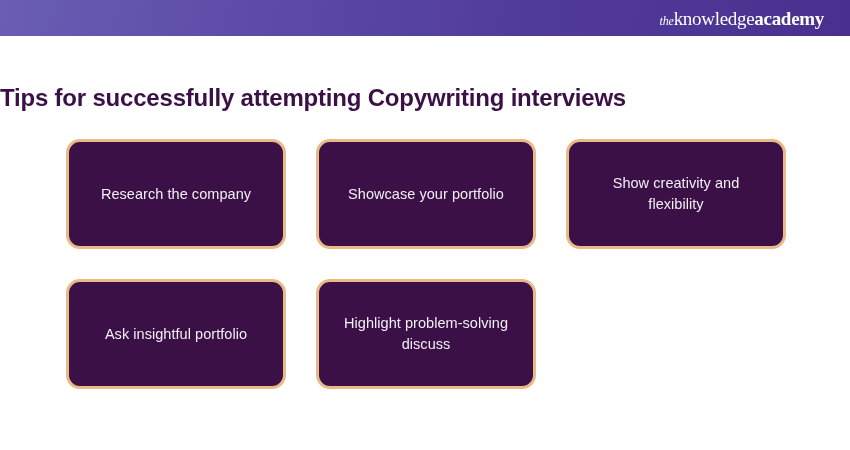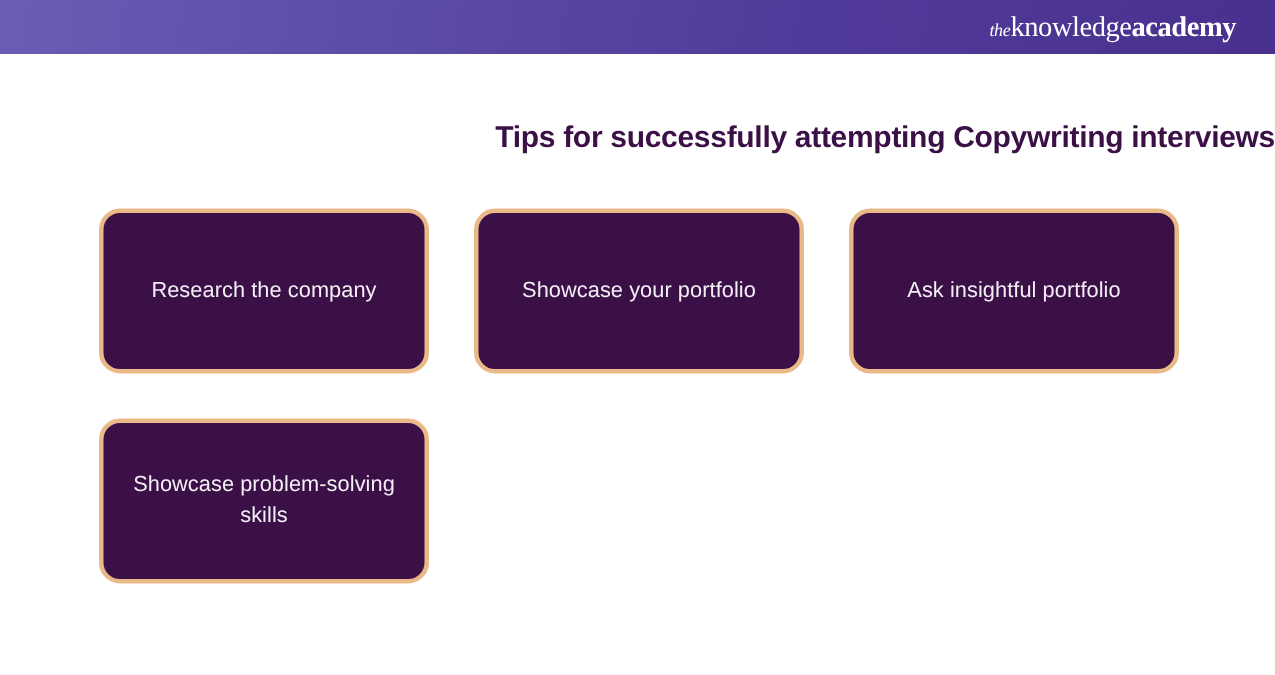--- a/index.html
+++ b/index.html
@@ -63,22 +63,22 @@
     font-weight: 700;
     letter-spacing: -0.3px;
   }
 
   
   .page-title {
     position: absolute;
     top: 68px;
     left: 0;
     width: 850px;
-    text-align: right;
-    font-size: 20px;
+    text-align: left;
+    font-size: 24px;
     font-weight: 700;
     color: #3B1046;
     letter-spacing: -0.2px;
     line-height: 1.18;
   }
 
   
   .card-grid {
     position: absolute;
     top: 139px;
@@ -129,24 +129,27 @@
 
     <div class="tip-card">
       <span class="tip-card-label">Research the company</span>
     </div>
 
     <div class="tip-card">
       <span class="tip-card-label">Showcase your portfolio</span>
     </div>
 
 
+    <div class="tip-card">
+      <span class="tip-card-label">Show creativity and flexibility</span>
+    </div>
 
     <div class="tip-card">
       <span class="tip-card-label">Ask insightful portfolio</span>
     </div>
 
     <div class="tip-card">
-      <span class="tip-card-label">Showcase problem-solving skills</span>
+      <span class="tip-card-label">Highlight problem-solving discuss</span>
     </div>
 
   </div>
 
 </div>
 
 </body></html>

